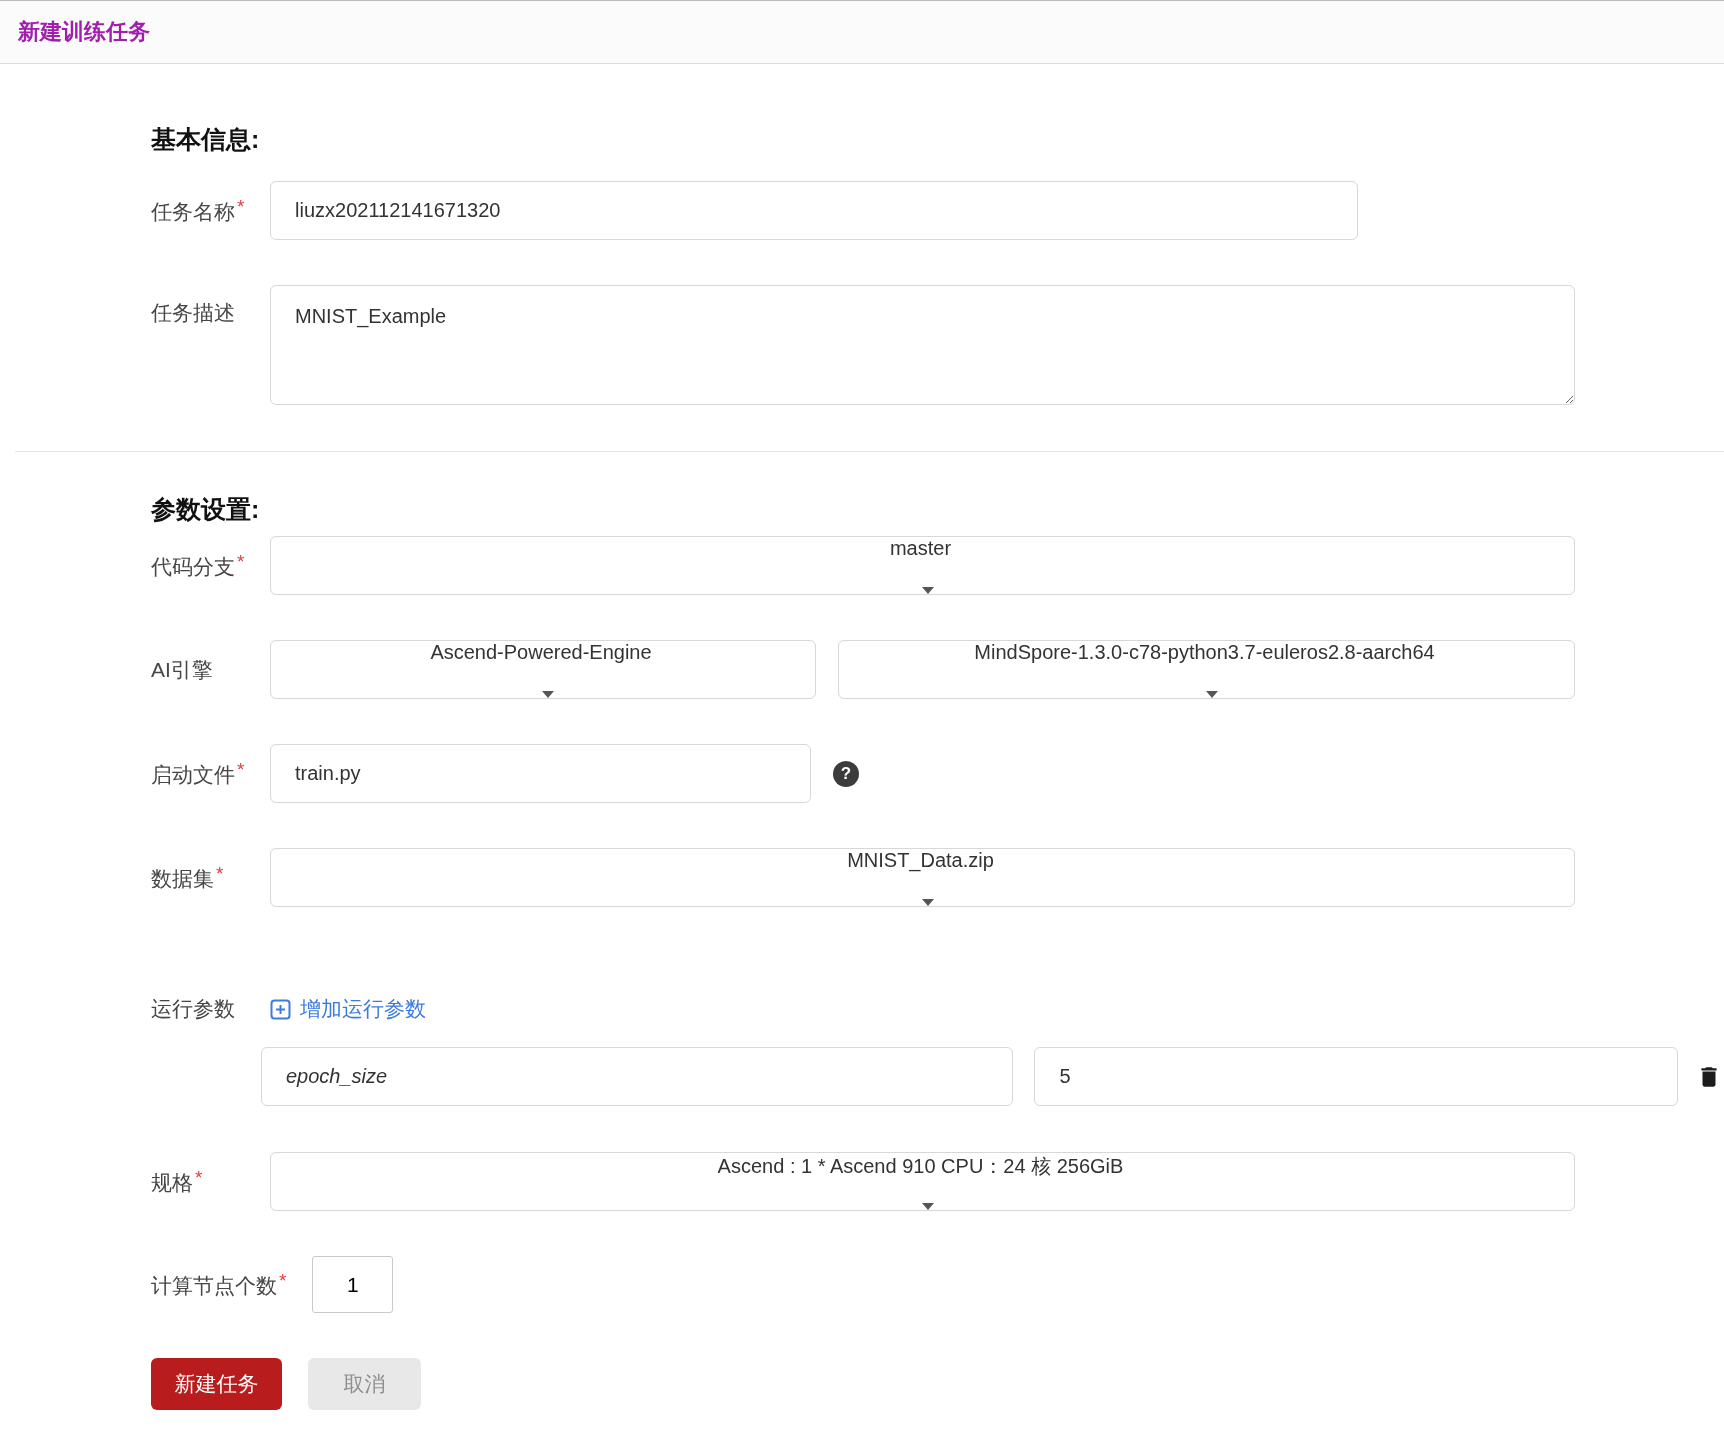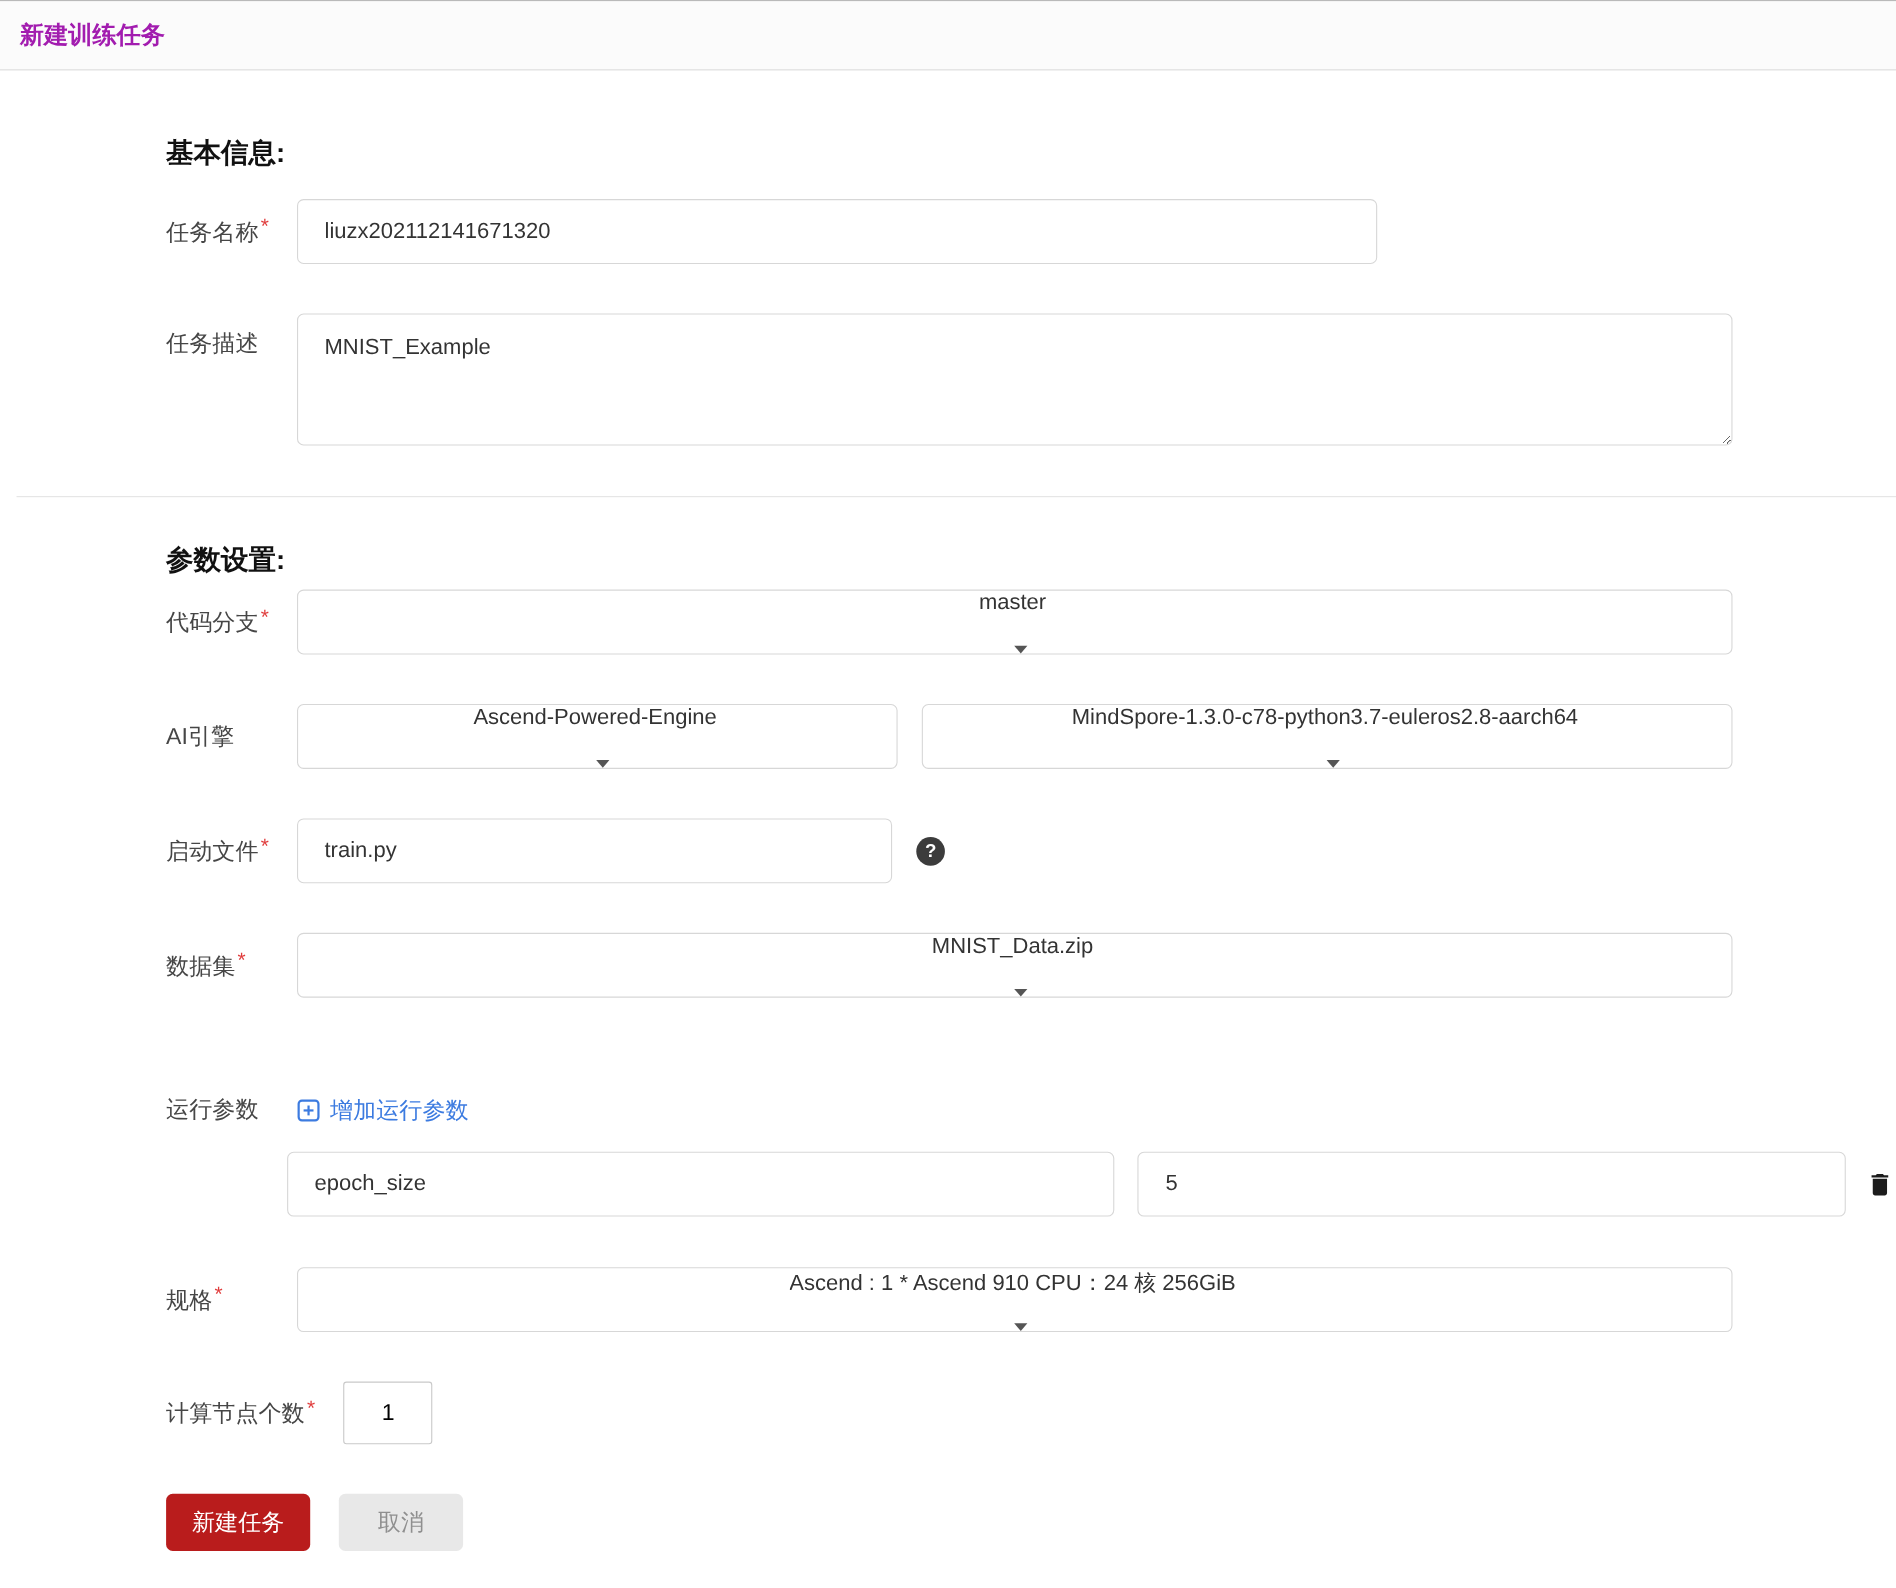--- a/index.html
+++ b/index.html
@@ -49,39 +49,39 @@
     display:flex; align-items:center; justify-content:space-between;
     padding:0 28px 0 24px; cursor:pointer;flex-direction:column;
   }
   .select .sel-text { white-space:nowrap; overflow:hidden; }
   .caret {
     width:0; height:0; flex:none; margin-left:14px;
     border-left:6px solid transparent; border-right:6px solid transparent;
     border-top:7px solid #555;
   }
   .w-full { width:1305px; }
-  .w-taskname { width:982px; }
+  .w-taskname { width:1088px; }
   .w-boot { width:541px; }
   .w-engine { width:546px; margin-right:22px; }
   .w-version { width:737px; }
 
   .help-icon {
     width:26px; height:26px; border-radius:50%; background:#3c3c3c;
     color:#fff; display:flex; align-items:center; justify-content:center;
     font-size:17px; font-weight:bold; margin-left:22px; cursor:pointer; flex:none;
   }
 
   
   .row-runparams { margin-top:88px; margin-bottom:24px; }
   .add-link {
     display:flex; align-items:center; gap:9px; cursor:pointer;
     color:#3c7be0; font-size:21px; text-decoration:none;
   }
   .run-entry { display:flex; align-items:center; margin:0 0 46px 110px; }
-  .w-paramkey { width:762px; }
+  .w-paramkey { width:762px;font-style:italic; }
   .w-paramval { width:652px; margin-left:21px; }
   .trash-btn {
     margin-left:16px; width:30px; height:32px; border:none; background:none;
     padding:0; cursor:pointer; display:flex; align-items:center; justify-content:center;
   }
 
   
   .node-input {
     width:81px; height:57px; border:1px solid #c9c9c9; border-radius:3px;
     text-align:center; font-size:21px;

